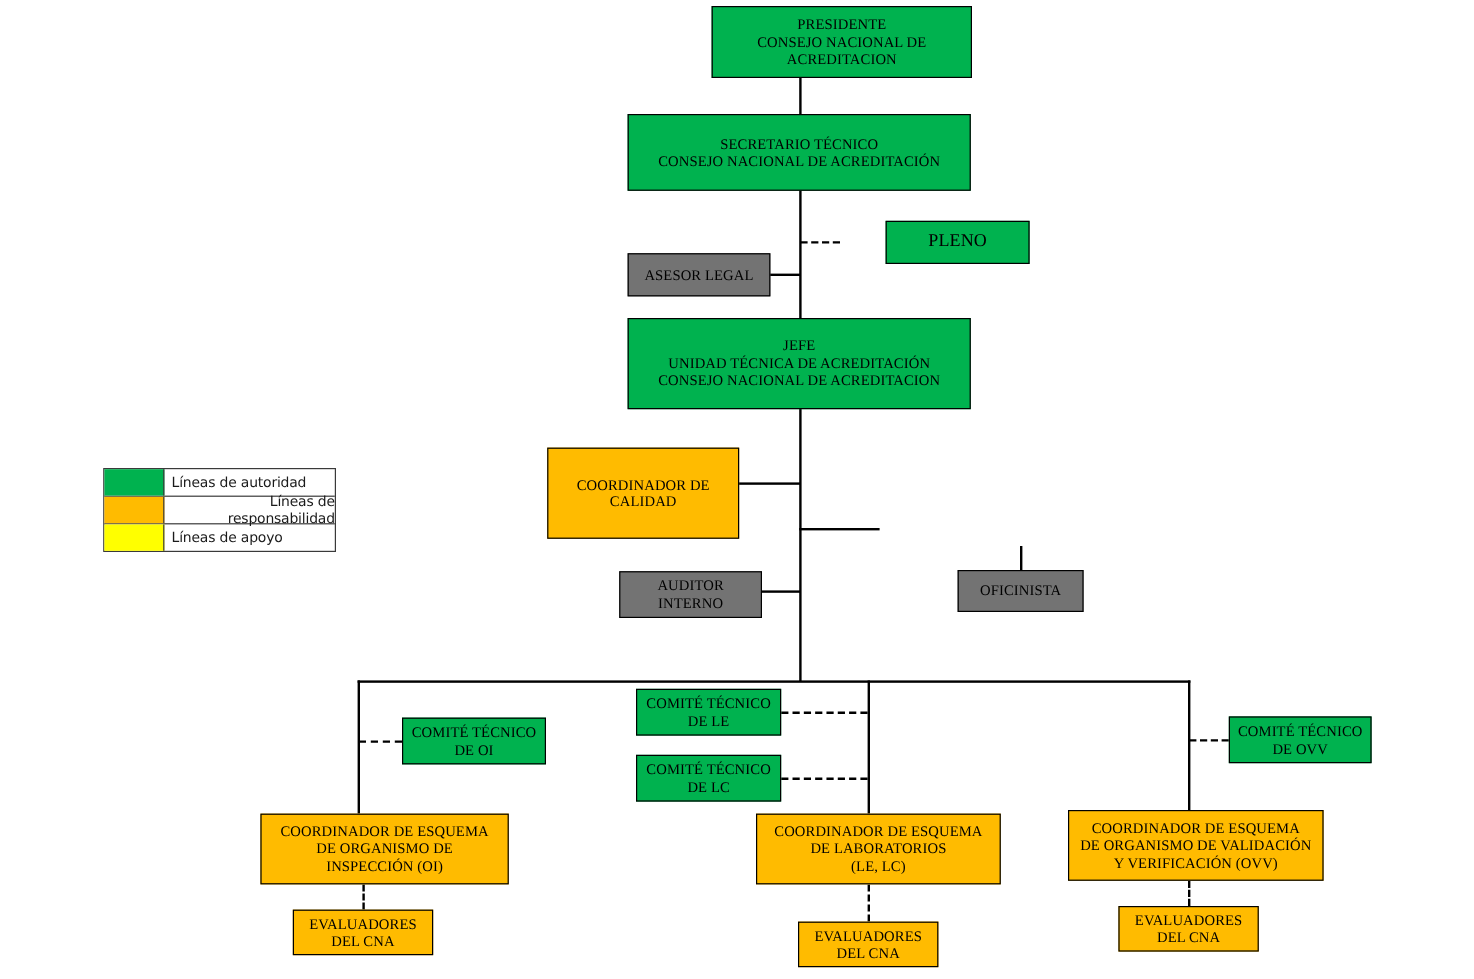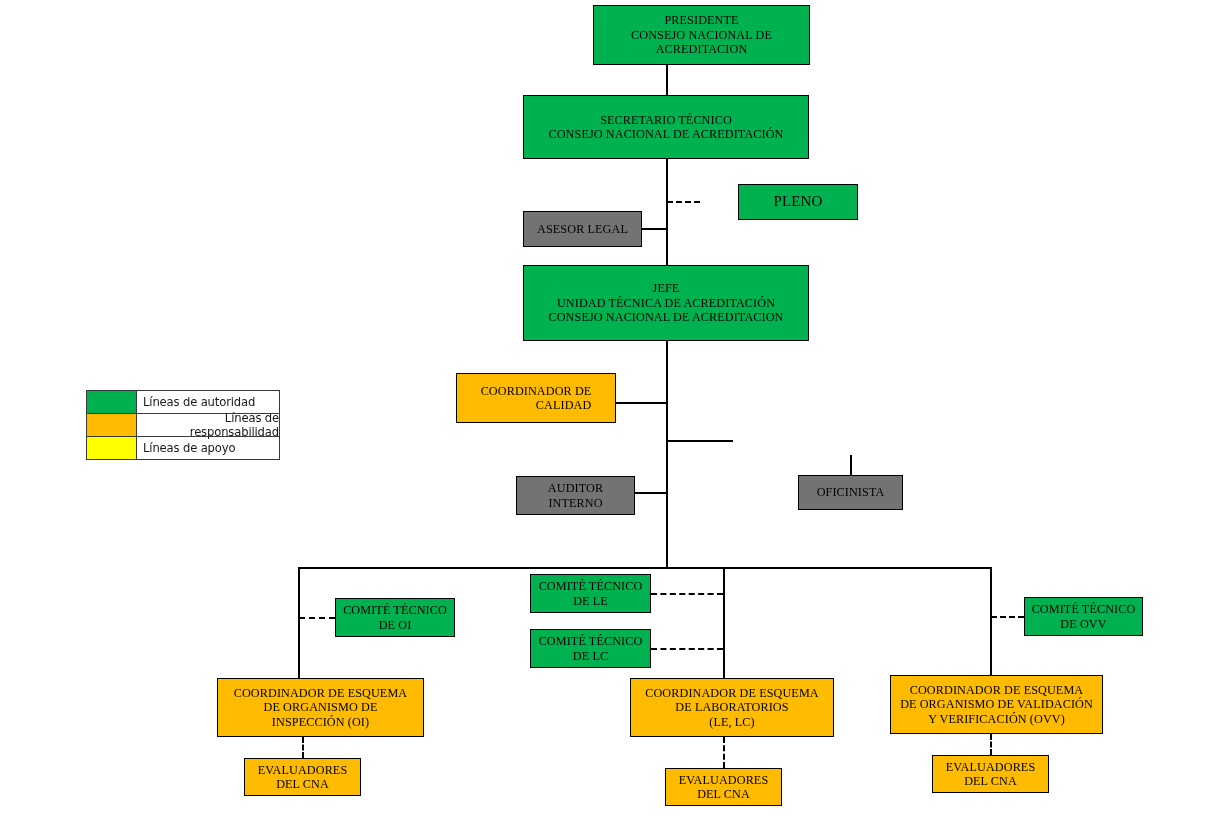--- a/index.html
+++ b/index.html
@@ -141,21 +141,21 @@
 CONSEJO NACIONAL DE ACREDITACIÓN</div>
 
   <div class="box green fs-13" style="left:698px; top:184px; width:120px; height:36px;">PLENO</div>
 
   <div class="box yellow fs-12" style="left:523px; top:211px; width:119px; height:36px;">ASESOR LEGAL</div>
 
   <div class="box green fs-12" style="left:523px; top:265px; width:286px; height:76px;">JEFE
 UNIDAD TÉCNICA DE ACREDITACIÓN
 CONSEJO NACIONAL DE ACREDITACION</div>
 
-  <div class="box orange fs-12" style="left:456px; top:373px; width:160px; height:50px;text-align:right;">COORDINADOR DE
+  <div class="box orange fs-12" style="left:456px; top:373px; width:160px; height:76px;">COORDINADOR DE
 CALIDAD</div>
 
 
   <div class="box yellow fs-12" style="left:798px; top:475px; width:105px; height:35px;">OFICINISTA</div>
 
   <div class="box yellow fs-12" style="left:516px; top:476px; width:119px; height:39px;">AUDITOR
 INTERNO</div>
 
   <div class="box green fs-12" style="left:335px; top:598px; width:120px; height:39px;">COMITÉ TÉCNICO
 DE OI</div>

